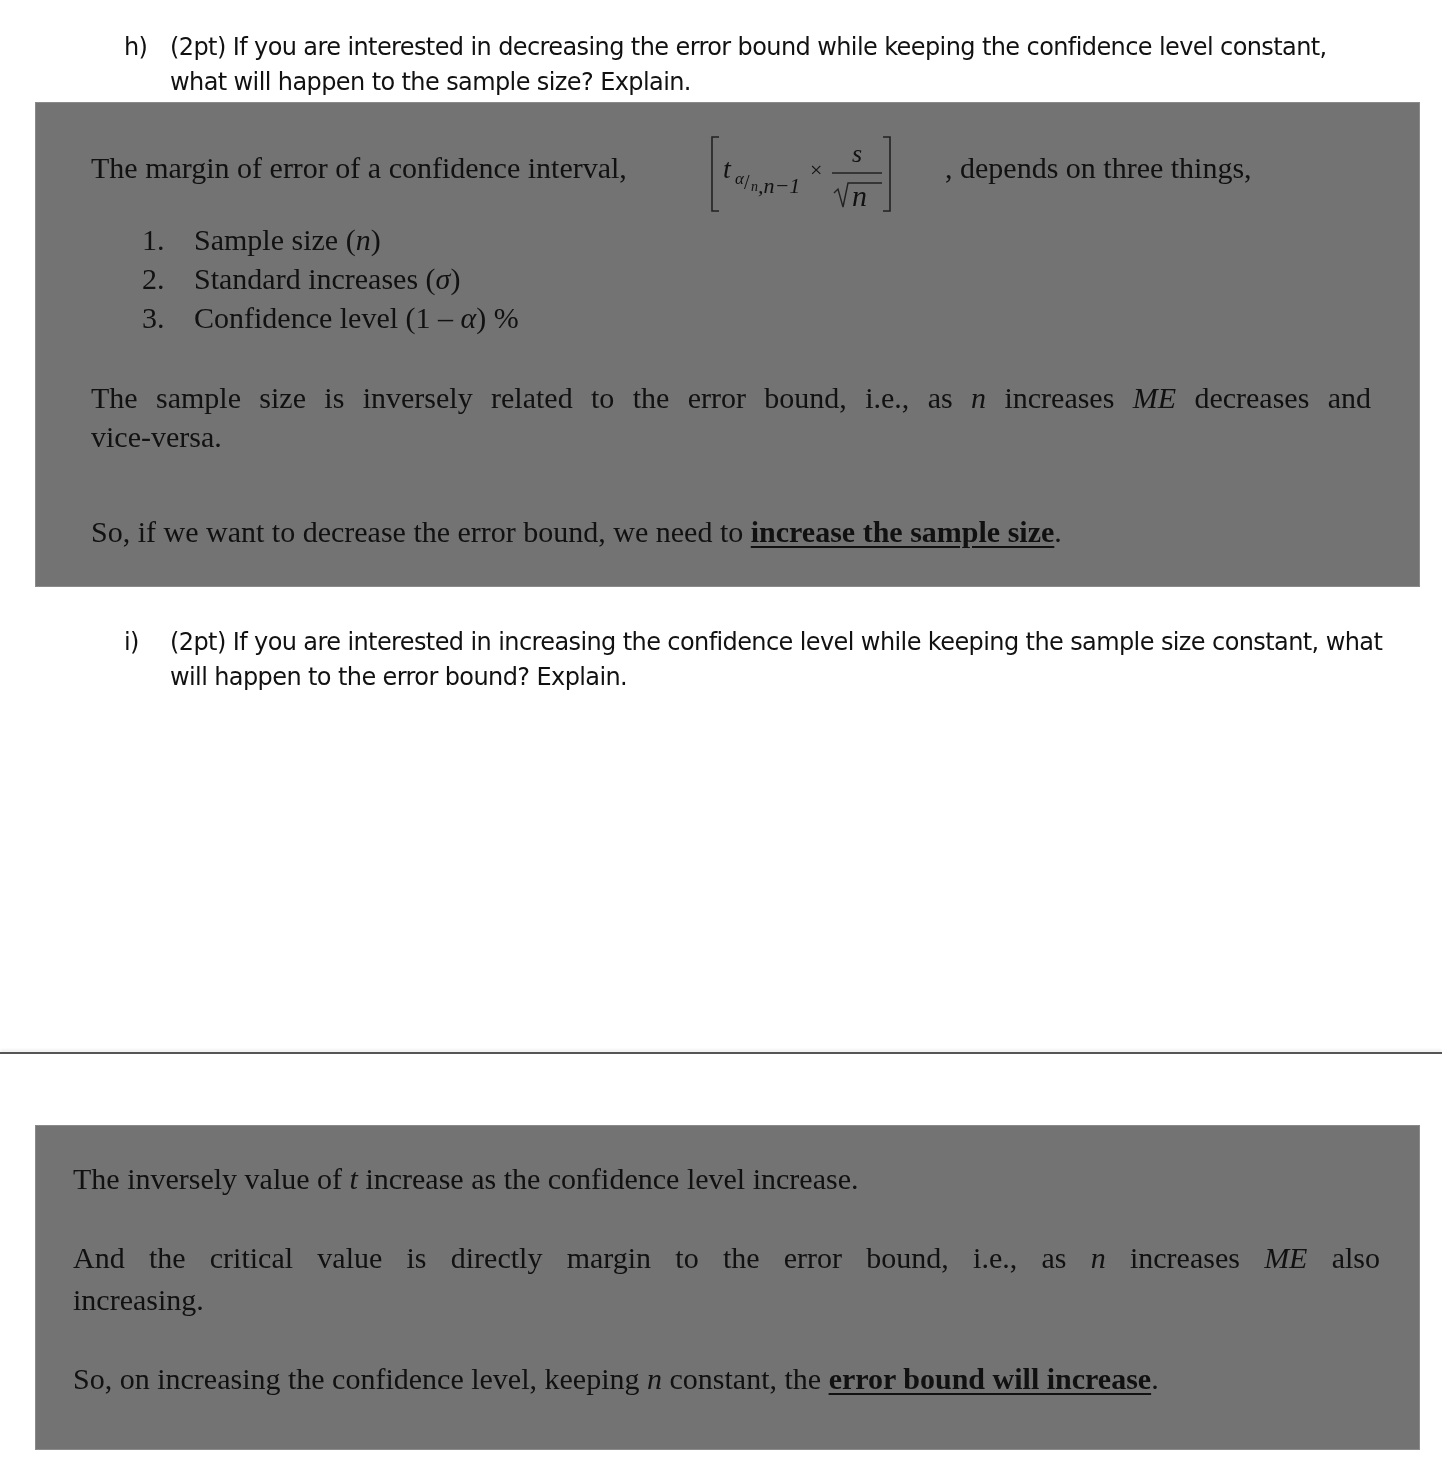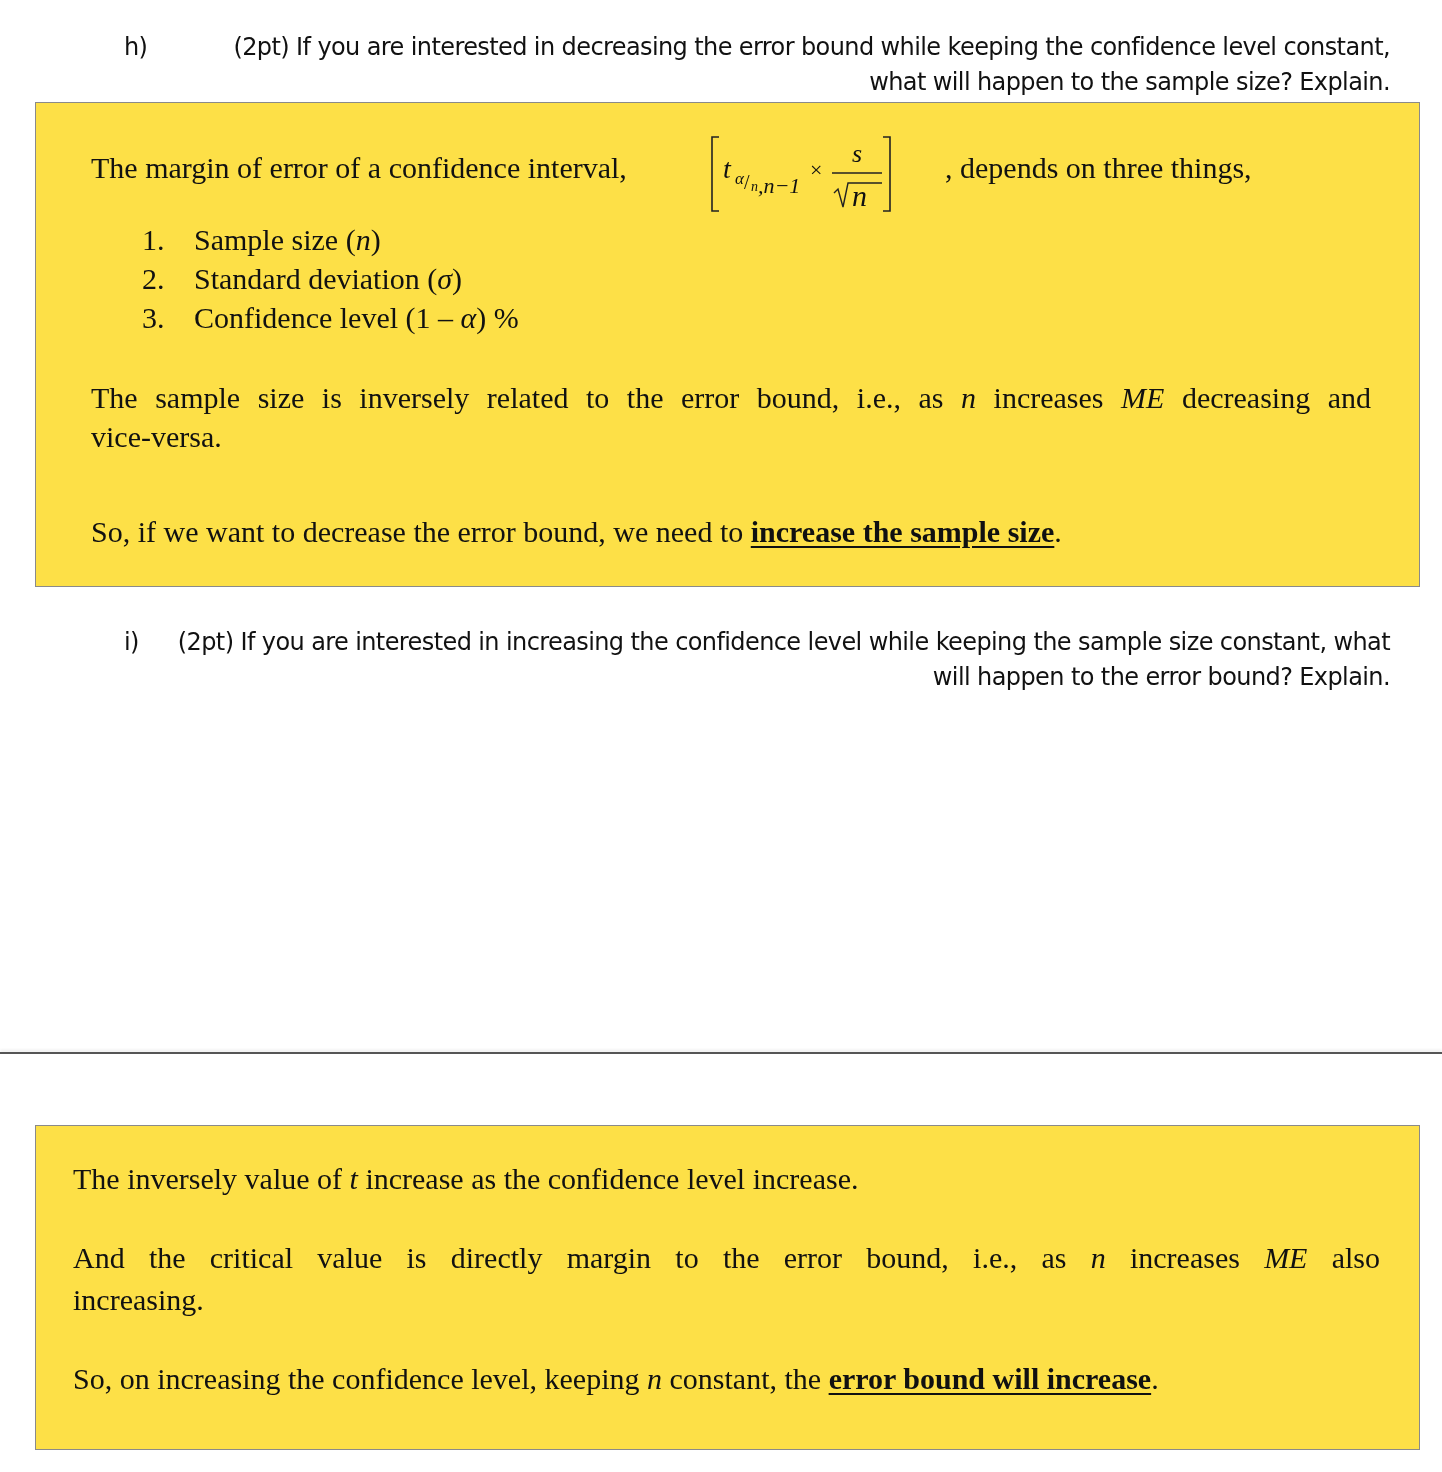--- a/index.html
+++ b/index.html
@@ -1,20 +1,20 @@
 <!DOCTYPE html>
 <html><head>
 <meta charset="utf-8">
 <style>
   html, body { margin: 0; padding: 0; background: #ffffff; }
   body { width: 1442px; height: 1472px; position: relative; overflow: hidden; color: #111; }
   .q { position: absolute; font-family: "DejaVu Sans", sans-serif; font-size: 24px; line-height: 35px; color: #111; letter-spacing: -0.6px; }
   .q .lbl { position: absolute; left: 0; top: 0; }
-  .q .txt { position: absolute; left: 46px; top: 0; width: 1220px; text-align: right; }
-  .box { position: absolute; border: 1px solid #8a8a8a; background: #fde047; }
+  .q .txt { position: absolute; left: 46px; top: 0; width: 1220px; }
+  .box { position: absolute; border: 1px solid #8a8a8a; background: #737373; }
   .serif { font-family: "Liberation Serif", "DejaVu Serif", serif; font-size: 30px; color: #111; }
   .line { position: absolute; white-space: nowrap; }
   .just { position: absolute; text-align: justify; text-align-last: justify; }
   em, .it { font-style: italic; }
   .bu { font-weight: bold; text-decoration: underline; text-decoration-thickness: 2px; text-underline-offset: 4px; }
   .formula { position: absolute; }
   .hr { position: absolute; left: 0; width: 1442px; height: 2px; background: #555; top: 1052px; box-shadow: 0 -2px 3px #e8e8e8; }
   ol.factors { position: absolute; margin: 0; padding: 0; list-style: none; }
   ol.factors li { height: 39px; white-space: nowrap; }
   ol.factors .num { display: inline-block; width: 52px; }
@@ -49,33 +49,33 @@
     <span class="serif it" style="position:absolute; left:146px; top:48px; font-size:30px;">n</span>
   </div>
 
   <div class="line serif" style="left:862px; top:48px;margin-left:47px;">, depends on three things,</div>
 
   <ol class="factors serif" style="left:106px; top:120px;">
     <li>
       <span class="num">1.</span><span>Sample size (</span><span class="it">n</span><span>)</span>
     </li>
     <li>
-      <span class="num">2.</span><span>Standard deviation (</span><span class="it">σ</span><span>)</span>
+      <span class="num">2.</span><span>Standard increases (</span><span class="it">σ</span><span>)</span>
     </li>
     <li>
       <span class="num">3.</span><span>Confidence level (1 – </span><span class="it">α</span><span>) %</span>
     </li>
   </ol>
 
   <div class="just serif" style="left:55px; top:278px; width:1280px;">
     <span>The sample size is inversely related to the error bound, i.e., as</span>
     <span class="it">n</span>
     <span>increases</span>
     <span class="it">ME</span>
-    <span>decreasing and</span>
+    <span>decreases and</span>
   </div>
   <div class="line serif" style="left:55px; top:317px;">vice-versa.</div>
 
   <div class="line serif" style="left:55px; top:412px;">
     <span>So, if we want to decrease the error bound, we need to</span>
     <span class="bu">increase the sample size</span><span>.</span>
   </div>
 </div>
 
 <div class="q" style="left:124px; top:625px;">

